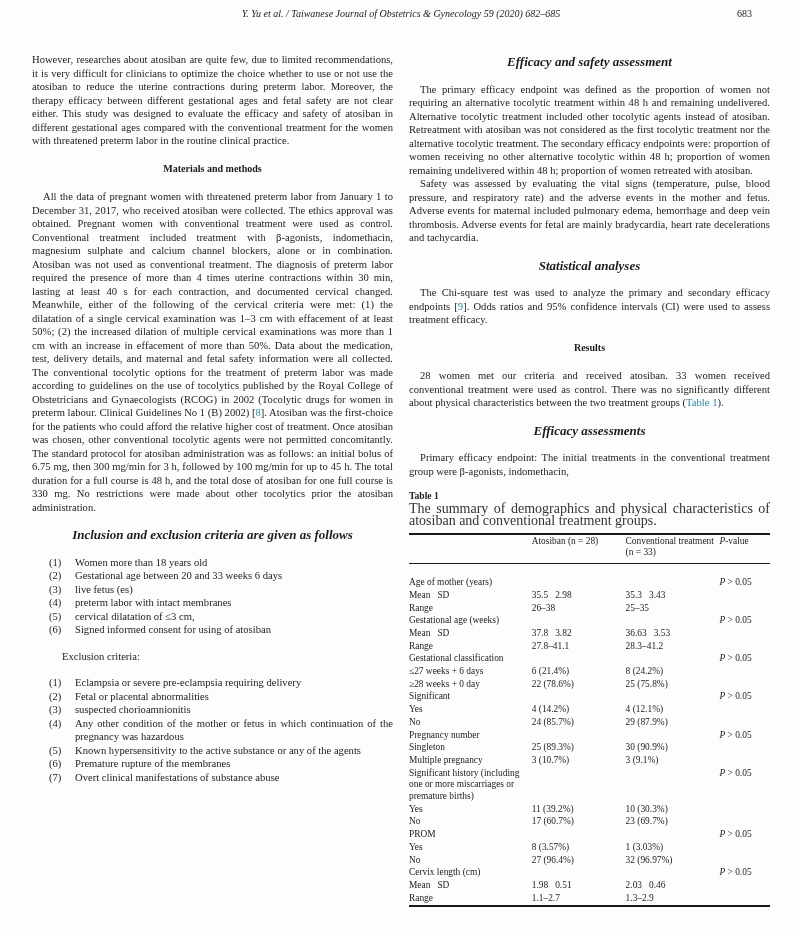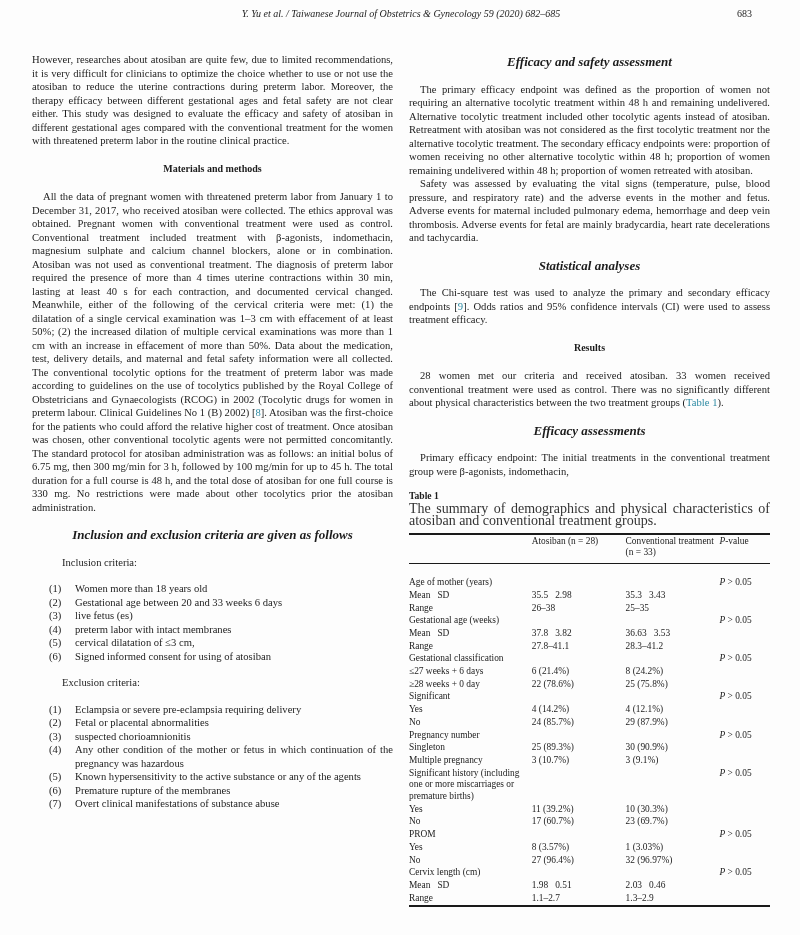--- a/index.html
+++ b/index.html
@@ -82,21 +82,20 @@
 
     <div class="col">
       <p class="para">However, researches about atosiban are quite few, due to limited recommendations, it is very difficult for clinicians to optimize the choice whether to use or not use the atosiban to reduce the uterine contractions during preterm labor. Moreover, the therapy efficacy between different gestational ages and fetal safety are not clear either. This study was designed to evaluate the efficacy and safety of atosiban in different gestational ages compared with the conventional treatment for the women with threatened preterm labor in the routine clinical practice.</p>
 
       <div class="h-bold">Materials and methods</div>
 
       <p class="para indent"><span>All the data of pregnant women with threatened preterm labor from January 1 to December 31, 2017, who received atosiban were collected. The ethics approval was obtained. Pregnant women with conventional treatment were used as control. Conventional treatment included treatment with β-agonists, indomethacin, magnesium sulphate and calcium channel blockers, alone or in combination. Atosiban was not used as conventional treatment. The diagnosis of preterm labor required the presence of more than 4 times uterine contractions within 30 min, lasting at least 40 s for each contraction, and documented cervical changed. Meanwhile, either of the following of the cervical criteria were met: (1) the dilatation of a single cervical examination was 1–3 cm with effacement of at least 50%; (2) the increased dilation of multiple cervical examinations was more than 1 cm with an increase in effacement of more than 50%. Data about the medication, test, delivery details, and maternal and fetal safety information were all collected. The conventional tocolytic options for the treatment of preterm labor was made according to guidelines on the use of tocolytics published by the Royal College of Obstetricians and Gynaecologists (RCOG) in 2002 (Tocolytic drugs for women in preterm labour. Clinical Guidelines No 1 (B) 2002) [</span><span class="xref">8</span><span>]. Atosiban was the first-choice for the patients who could afford the relative higher cost of treatment. Once atosiban was chosen, other conventional tocolytic agents were not permitted concomitantly. The standard protocol for atosiban administration was as follows: an initial bolus of 6.75 mg, then 300 mg/min for 3 h, followed by 100 mg/min for up to 45 h. The total duration for a full course is 48 h, and the total dose of atosiban for one full course is 330 mg. No restrictions were made about other tocolytics prior the atosiban administration.</span></p>
 
       <div class="subhead-italic">Inclusion and exclusion criteria are given as follows</div>
 
-      <div class="crit-label">Inclusion criteria:</div>
       <div class="num-list">
           <div class="num-item">
             <span class="num">(1)</span>
             <span class="itxt">Women more than 18 years old</span>
           </div>
           <div class="num-item">
             <span class="num">(2)</span>
             <span class="itxt">Gestational age between 20 and 33 weeks 6 days</span>
           </div>
           <div class="num-item">

